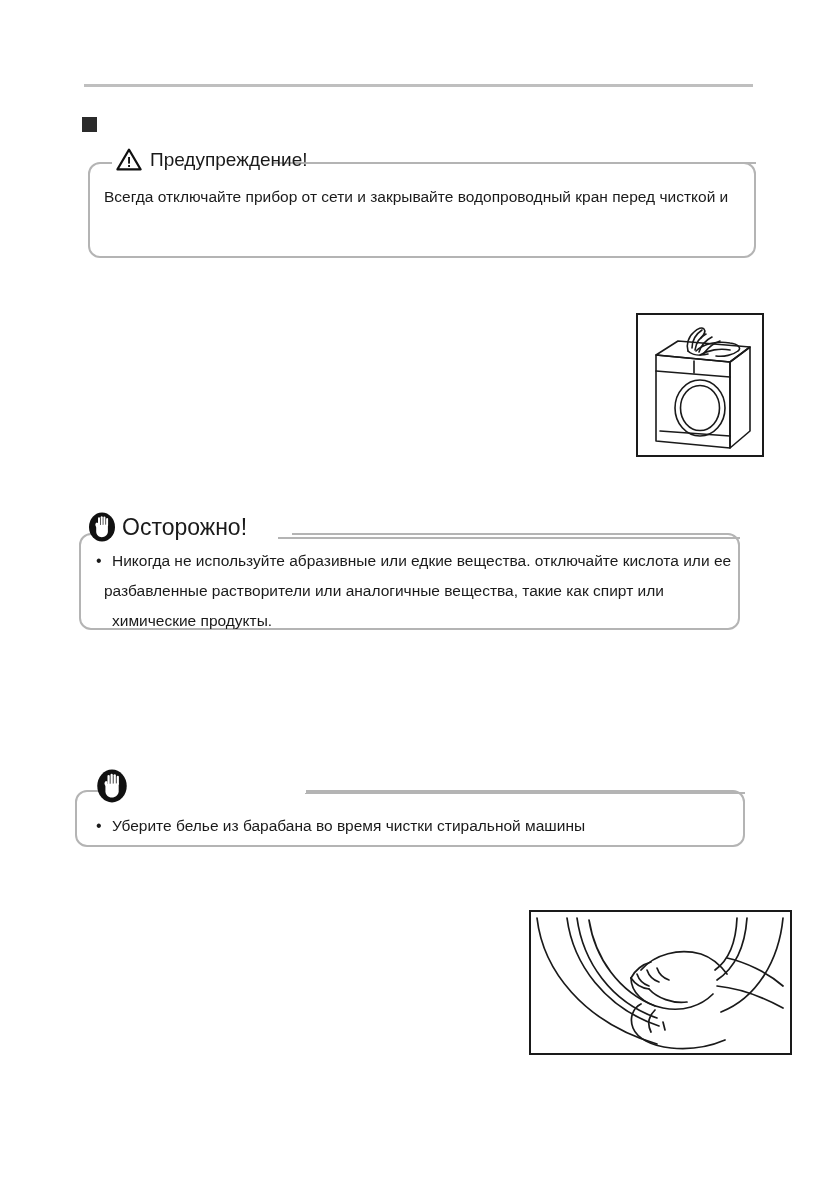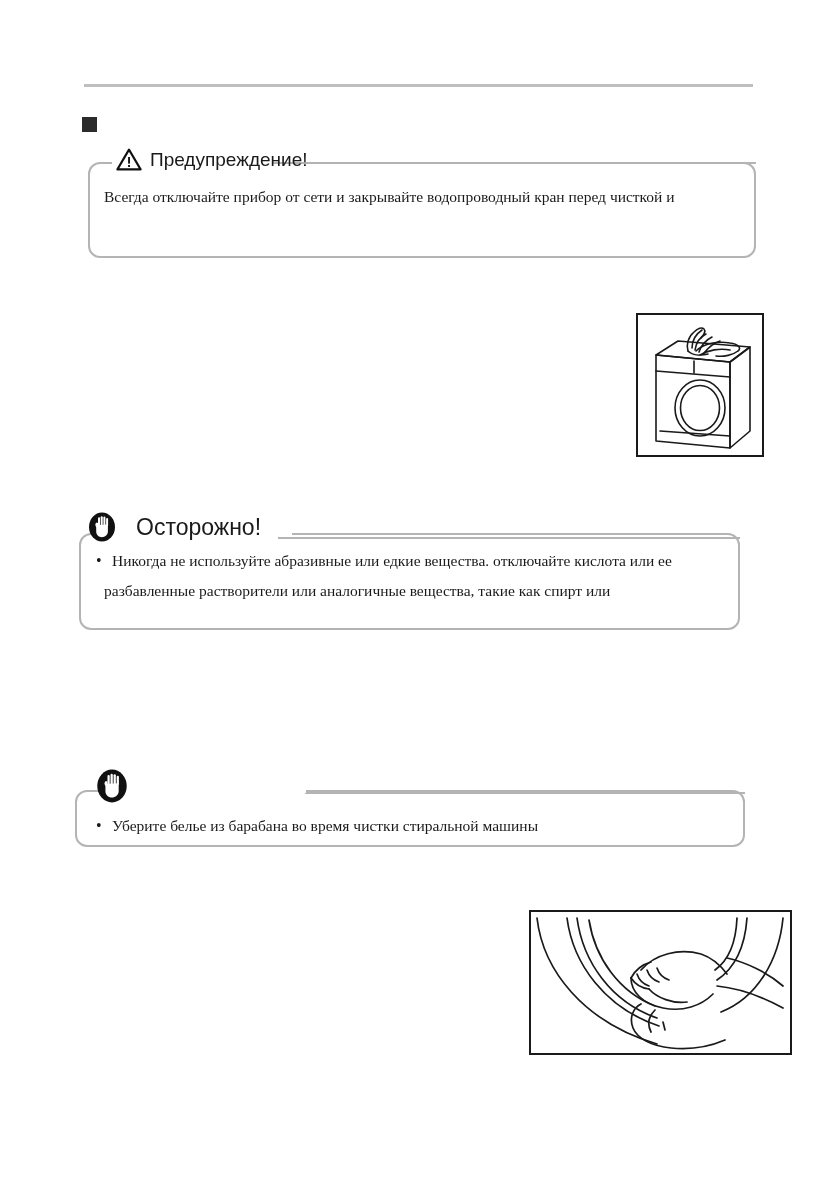--- a/index.html
+++ b/index.html
@@ -61,38 +61,37 @@
     background: transparent;
   }
   .note-title .title-text {
     color: #1a1a1a;
     letter-spacing: 0px;
   }
   .note-body {
     position: absolute;
     box-sizing: border-box;
     color: #1a1a1a;
-    font-family: Liberation Serif, serif;
   }
   .note-line {
     white-space: nowrap;
   }
 
   
   #box-warning { left: 88px; top: 162px; width: 668px; height: 96px; }
   #box-warning-mask { left: 112px; top: 159px; width: 160px; }
   #box-warning-title { left: 116px; top: 148px; font-size: 19px; }
   #box-warning-title .title-text { margin-left: 8px; font-size: 19px; }
   #box-warning-body { left: 104px; top: 182px; width: 650px; font-size: 15.5px; line-height: 30px; }
 
   
   #box-caution { left: 79px; top: 533px; width: 661px; height: 97px; }
   #box-caution-mask { left: 96px; top: 530px; width: 196px; }
   #box-caution-title { left: 88px; top: 512px; font-size: 23px; }
-  #box-caution-title .title-text { margin-left: 20px; font-size: 23px; }
+  #box-caution-title .title-text { margin-left: 6px; font-size: 23px; }
   #box-caution-body { left: 96px; top: 546px; width: 640px; font-size: 15.5px; line-height: 30px; }
 
   
   #box-note { left: 75px; top: 790px; width: 670px; height: 57px; }
   #box-note-mask { left: 104px; top: 787px; width: 202px; }
   #box-note-title { left: 96px; top: 769px; font-size: 23px; }
   #box-note-body { left: 96px; top: 812px; width: 640px; font-size: 15.5px; line-height: 28px; }
 
   
   .bullet-row {
@@ -240,20 +239,21 @@
       </svg>
     </span>
     <span class="title-text">Осторожно!</span>
   </div>
   <div class="note-body" id="box-caution-body">
     <div class="bullet-row">
       <span class="bullet-dot">•</span>
       <span class="bullet-text">Никогда не используйте абразивные или едкие вещества. отключайте кислота или ее</span>
     </div>
     <div class="note-line" style="margin-left:8px">разбавленные растворители или аналогичные вещества, такие как спирт или</div>
+    <div class="note-line" style="margin-left:16px">химические продукты.</div>
   </div>
 
   <div class="note-box" id="box-note"></div>
   <div class="title-rule" id="box-note-rule"></div>
   <div class="title-mask" id="box-note-mask"></div>
   <div class="note-title" id="box-note-title">
     <span>
       <svg class="icon-hand-circle" width="32" height="34" viewBox="0 0 28 30" xmlns="http://www.w3.org/2000/svg">
         <ellipse cx="14" cy="15" rx="13" ry="14.5" fill="#111111"></ellipse>
         <g fill="#ffffff">

